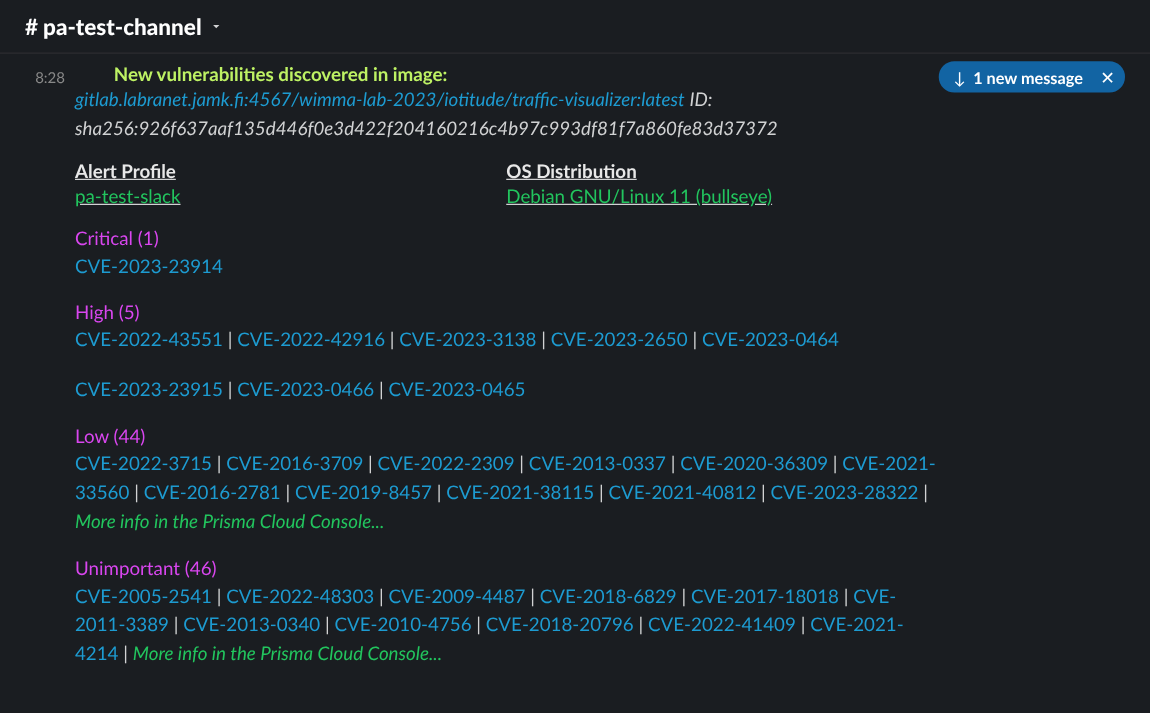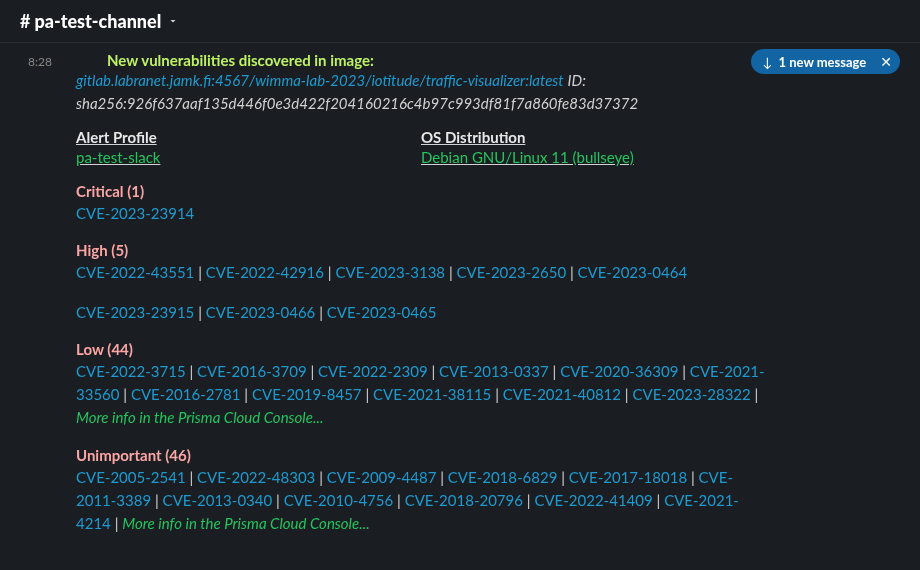--- a/index.html
+++ b/index.html
@@ -29,21 +29,21 @@
   .channel-title .hash { margin-right: 4px; font-weight: 700;}
   .chevron {
     margin-left: 6px;
     display: inline-flex;
   }
   .chevron svg { width: 12px; height: 12px; fill: #d1d2d3; }
   .content {
     position: relative;
     padding: 8px 20px 20px 20px;
   }
-  .message-row { display: flex; gap: 16px; }
+  .message-row { display: flex; }
   .ts {
     width: 40px;
     flex-shrink: 0;
     font-size: 12px;
     color: #888;
     text-align: right;
     padding-right: 8px;
     padding-top: 3px;
   }
   .msg-body { flex: 1; max-width: 690px; }
@@ -61,21 +61,21 @@
   .fields {
     display: flex;
     margin-top: 14px;
     margin-bottom: 10px;
     text-decoration: underline;
   }
   .field { flex: 0 0 50%; }
   .field-label { font-weight: 700; color: #e8e8e8; margin-bottom: 2px; }
   .field-value { color: #22c55e; }
   .category { margin-top: 16px; }
-  .cat-title { font-weight: 700; color: #fca5a5; margin-bottom: 2px; }
+  .cat-title { font-weight: 400; color: #d946ef; margin-bottom: 2px; }
   .cve-list { line-height: 1.55; word-wrap: break-word; }
   .cve-list .sep { color: #d1d2d3; }
   .more-info { font-style: italic; color:#22c55e; cursor:pointer; }
   .new-msg-pill {
     position: absolute;
     top: 6px;
     right: 20px;
     background: #1264a3;
     color: #fff;
     border-radius: 24px;

